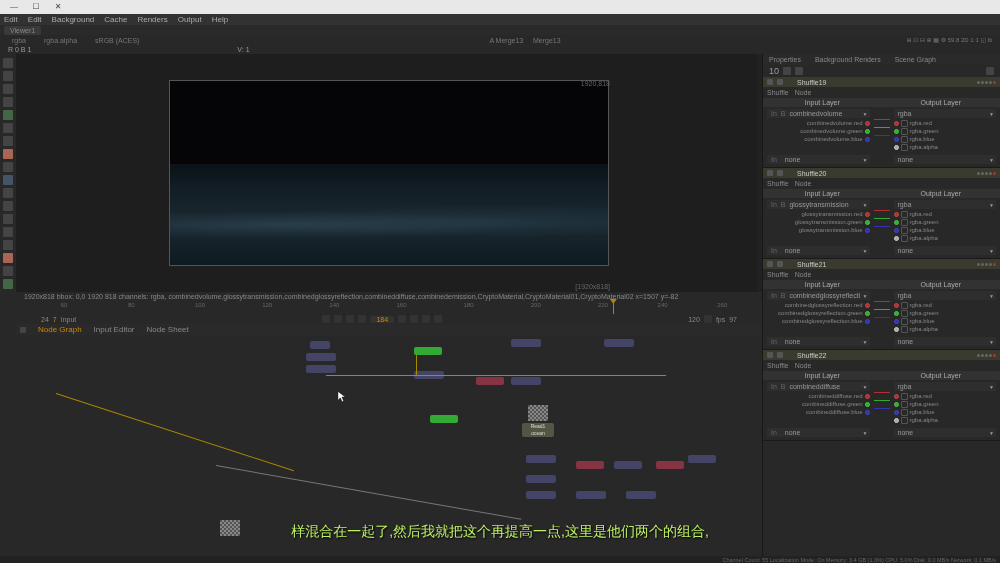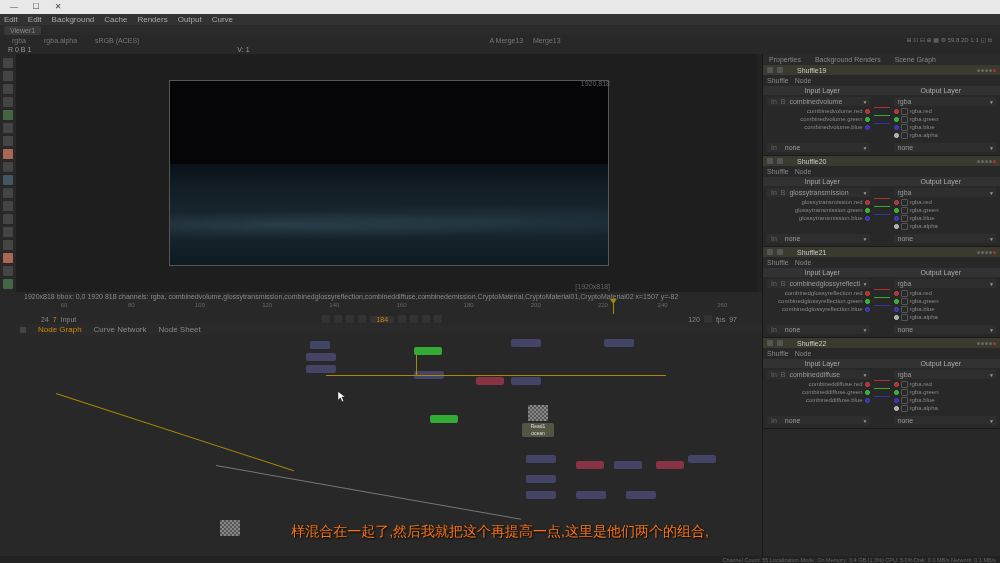--- a/index.html
+++ b/index.html
@@ -84,21 +84,21 @@
   .np-patch-dot.green { background: #3a3; border-color: #4c4; }
   .np-patch-dot.blue { background: #33a; border-color: #44c; }
   .np-patch-dot.white { background: #aaa; border-color: #ccc; }
   .np-checkbox { width: 7px; height: 7px; border: 1px solid #555; border-radius: 1px; }
   .np-none-row { display: flex; padding: 2px 4px; gap: 4px; }
   
   .statusbar { position: absolute; bottom: 0; left: 0; right: 0; height: 7px; font-size: 5.5px; color: #666; padding: 0 4px; display: flex; align-items: center; background: #222;}
   .statusbar-r { margin-left: auto; }
   
   .subtitles { position: absolute; bottom: 20px; left: 0; right: 0; text-align: center; pointer-events: none; }
-  .sub-cn { color: #f97316; font-size: 14px; text-shadow: 1px 1px 2px #000; margin-bottom: 2px; font-family: 'Microsoft YaHei', sans-serif;}
+  .sub-cn { color: #bef264; font-size: 14px; text-shadow: 1px 1px 2px #000; margin-bottom: 2px; font-family: 'Microsoft YaHei', sans-serif;}
   .sub-en { color: #fff; font-size: 14px; text-shadow: 1px 1px 2px #000; }
   
   .cursor-pointer { position: absolute; width: 8px; height: 12px; }
 </style>
 </head>
 <body>
 
 <div class="titlebar">
   <div class="window-btns">
     <div class="window-btn">—</div>
@@ -107,21 +107,21 @@
   </div>
 </div>
 
 <div class="menubar">
   <span>Edit</span>
   <span>Edit</span>
   <span>Background</span>
   <span>Cache</span>
   <span>Renders</span>
   <span>Output</span>
-  <span>Curve</span>
+  <span>Help</span>
 </div>
 
 <div class="tab-row">
   <span class="tab-active">Viewer1</span>
 </div>
 
 <div class="channels-row">
   <span class="channel-pill">rgba</span>
   <span class="channel-pill">rgba.alpha</span>
   <span class="channel-pill">sRGB (ACES)</span>
@@ -209,21 +209,21 @@
         <span>120</span>
         <span class="tc-btn"></span>
         <span>fps</span>
         <span>97</span>
       </div>
     </div>
 
     <div class="panel-tabs">
       <span style="width:6px;height:6px;background:#444;border-radius:1px"></span>
       <span class="panel-tab active">Node Graph</span>
-      <span class="panel-tab">Curve Network</span>
+      <span class="panel-tab">Input Editor</span>
       <span class="panel-tab">Node Sheet</span>
     </div>
 
     <div class="node-graph">
 
       <div class="ng-node" style="left:294px;top:6px;width:20px;background:#446"></div>
       <div class="ng-node" style="left:290px;top:18px;width:30px;background:#446"></div>
       <div class="ng-node" style="left:290px;top:30px;width:30px;background:#446"></div>
       <div class="ng-node" style="left:398px;top:12px;width:28px;background:#3a3"></div>
       <div class="ng-node" style="left:398px;top:36px;width:30px;background:#446"></div>
@@ -261,20 +261,27 @@
       </div>
     </div>
   </div>
 
   <div class="right-panel">
     <div class="rp-header">
       <span>Properties</span>
       <span>Background Renders</span>
       <span>Scene Graph</span>
     </div>
+    <div class="rp-toolbar">
+      <span>10</span>
+      <span class="rp-tb-icon"></span>
+      <span class="rp-tb-icon"></span>
+      <span style="flex:1"></span>
+      <span class="rp-tb-icon"></span>
+    </div>
 
     <div id="shuffle-list">
         <div class="node-props">
     <div class="np-title">
       <span style="width:6px;height:6px;background:#555;border-radius:1px"></span>
       <span style="width:6px;height:6px;background:#555;border-radius:1px"></span>
       <span style="width:6px"></span>
       <span class="np-title-text">Shuffle19</span>
       <span class="np-dots">
         <span class="np-dot" style="background:#666"></span>

